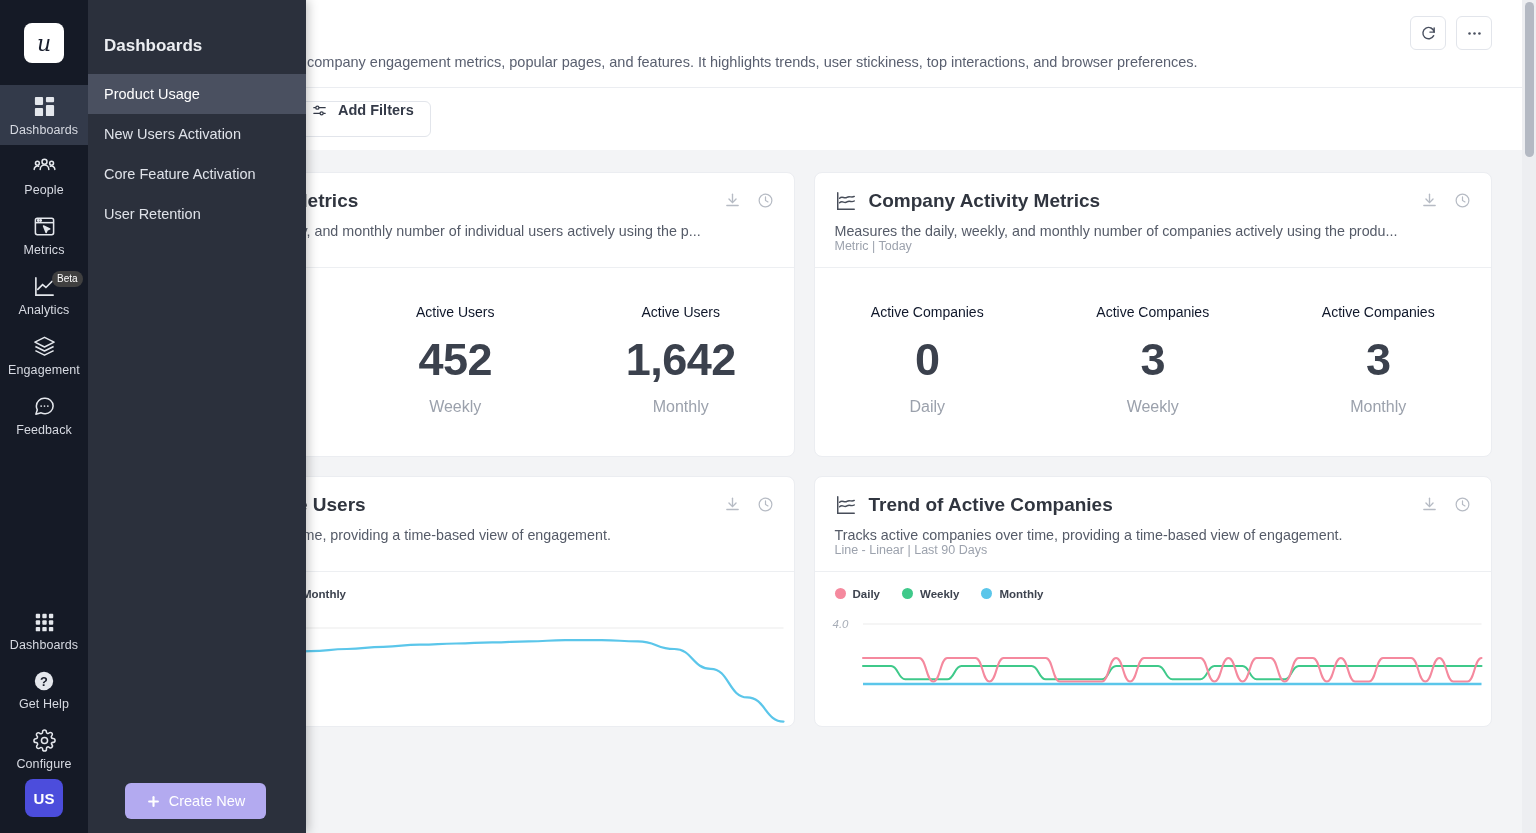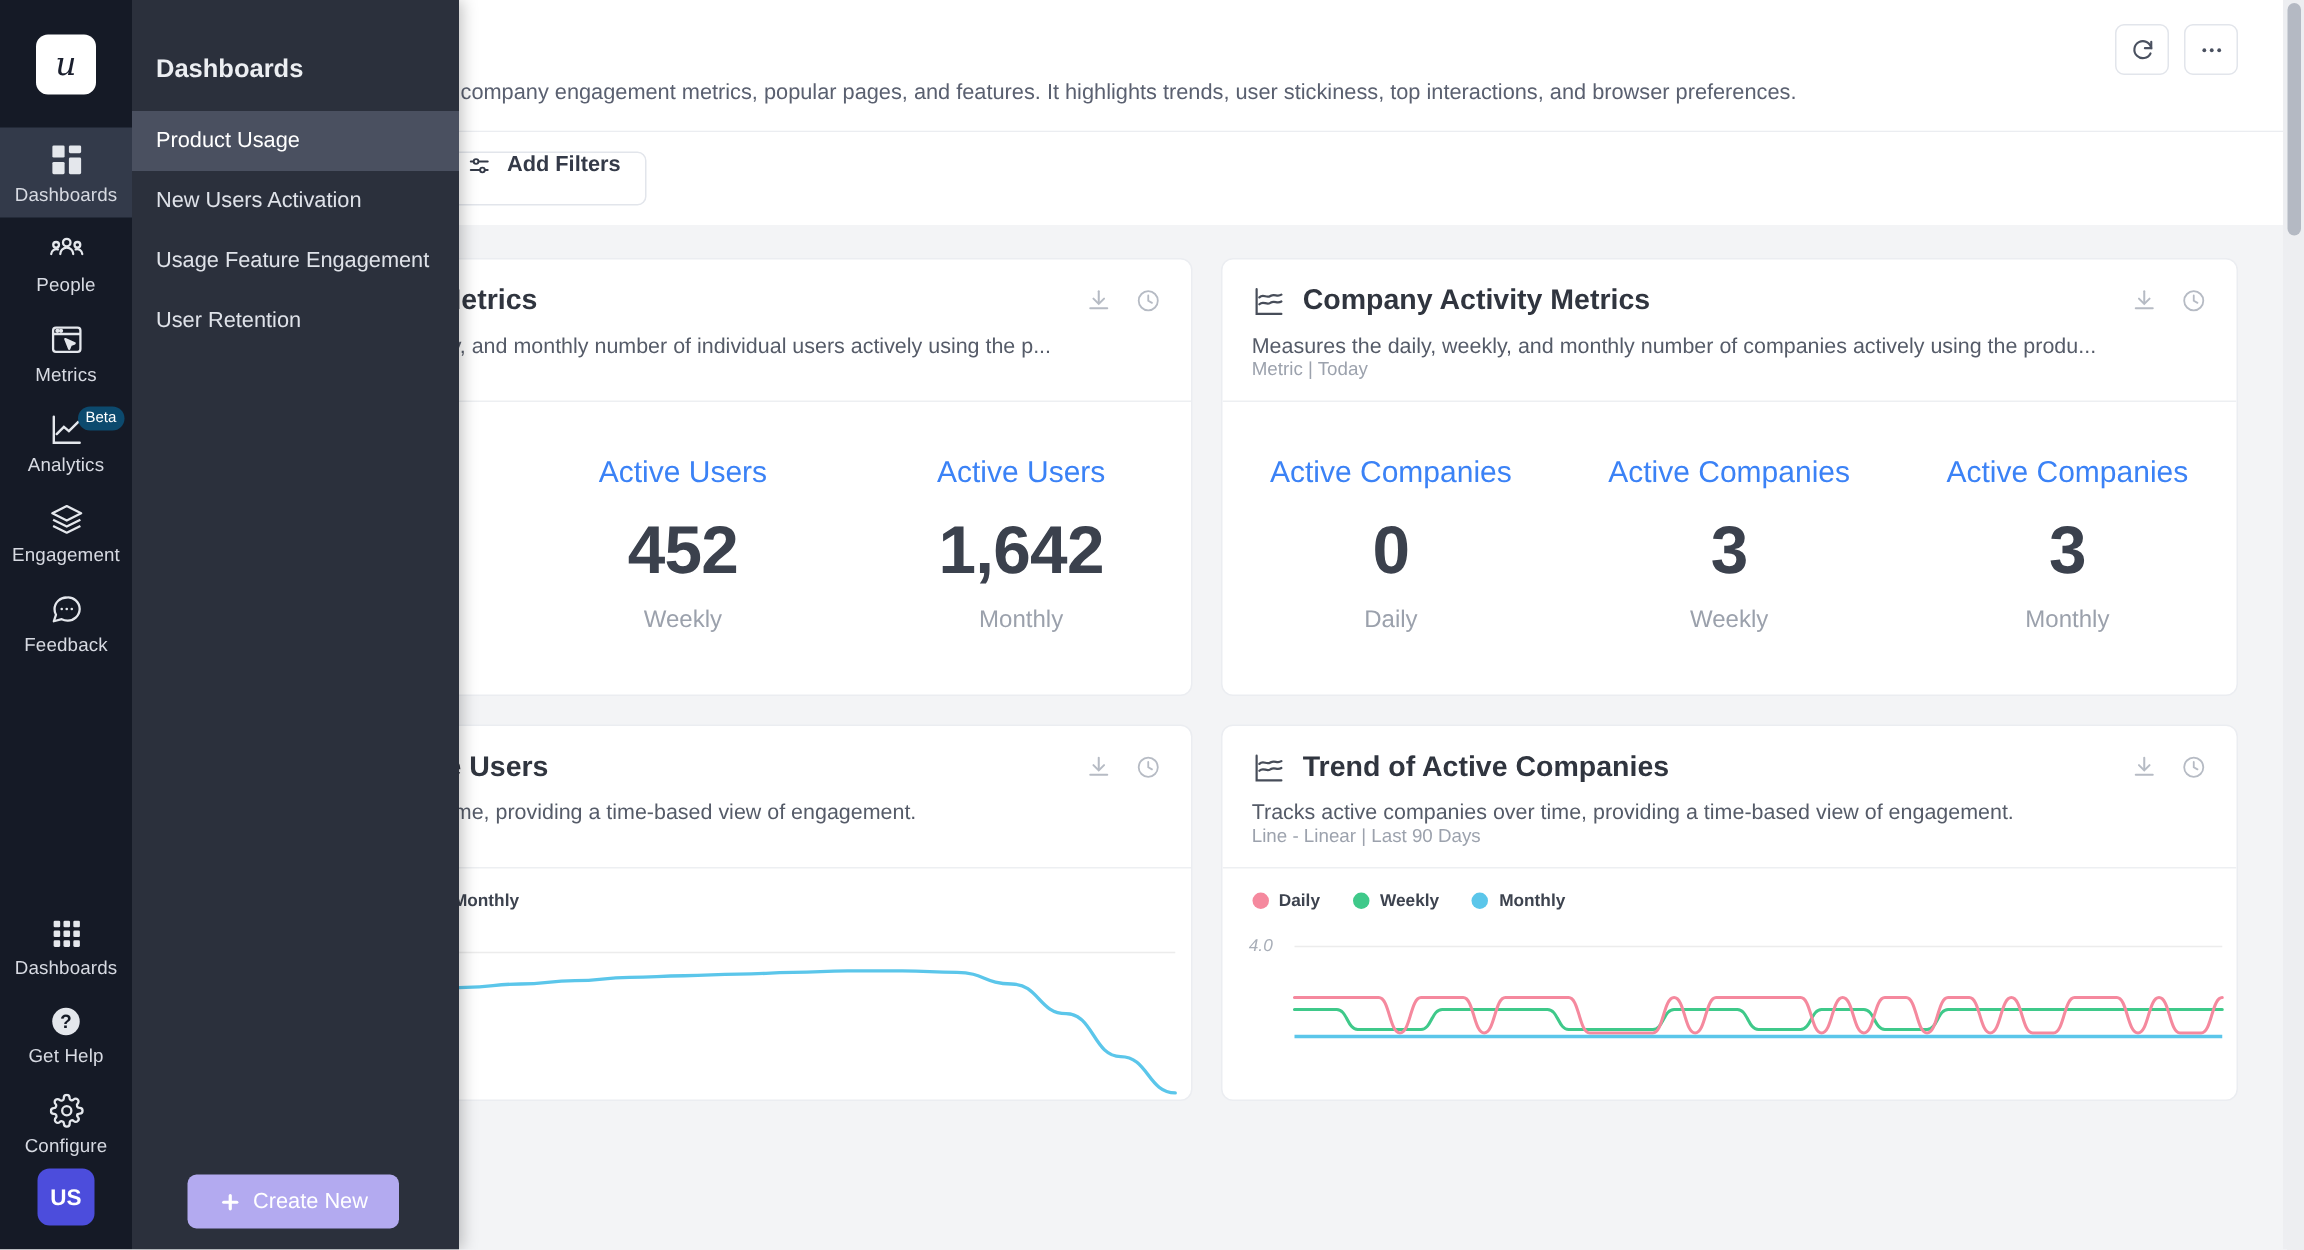--- a/index.html
+++ b/index.html
@@ -29,21 +29,21 @@
   .rail-item {
     width: 88px; padding: 10px 0 8px;
     display: flex; flex-direction: column; align-items: center;
     gap: 5px; color: #d7dae2; cursor: pointer; position: relative;
   }
   .rail-item .lbl { font-size: 12.5px; letter-spacing: .1px; }
   .rail-item.active { background: #333a4a; }
   .rail-spacer { flex: 1 1 auto; }
   .beta-badge {
     position: absolute; top: 6px; left: 52px;
-    background: #0c4a6e; color: #fff;
+    background: #404040; color: #fff;
     font-size: 10px; line-height: 1;
     padding: 3px 5px; border-radius: 8px;
   }
   .avatar {
     width: 38px; height: 38px; border-radius: 8px;
     background: #4c4ddc; color: #fff;
     display: flex; align-items: center; justify-content: center;
     font-size: 15px; font-weight: bold; margin-bottom: 16px;
   }
   svg { display: block; }
@@ -133,21 +133,21 @@
   .card-meta { margin-top: 0; font-size: 12.5px; color: #9ca2ad; }
   .card-tools {
     position: absolute; right: 20px; top: 19px;
     display: flex; gap: 16px; color: #b6bbc4;
   }
   .card-tools span { cursor: pointer; }
   .card-body { border-top: 1px solid #edeff2; }
 
   .metrics { display: flex; padding: 36px 0 40px; }
   .metric { flex: 1; text-align: center; }
-  .metric .name { font-size: 20px; color: #3b82f6; }
+  .metric .name { font-size: 14px; color: #0f172a; }
   .metric .value {
     font-size: 45px; font-weight: bold; color: #3b414d;
     margin: 14px 0 12px; letter-spacing: -.5px;
   }
   .metric .period { font-size: 16px; color: #9ba1ac; }
 
   .legend { display: flex; gap: 22px; padding: 16px 20px 6px; }
   .legend-item { display: flex; align-items: center; gap: 7px; font-size: 11.5px; font-weight: bold; color: #3d434f; }
   .dot { width: 11px; height: 11px; border-radius: 50%; display: inline-block; }
   .plot { position: relative; height: 120px; padding: 0 10px 0 48px; }
@@ -442,21 +442,21 @@
   <div class="flyout">
     <div class="flyout-title">Dashboards</div>
     <div class="flyout-list">
       <div class="flyout-item selected">
         <span>Product Usage</span>
       </div>
       <div class="flyout-item">
         <span>New Users Activation</span>
       </div>
       <div class="flyout-item">
-        <span>Usage Feature Engagement</span>
+        <span>Core Feature Activation</span>
       </div>
       <div class="flyout-item">
         <span>User Retention</span>
       </div>
     </div>
     <button class="create-new">
       <span>
         <svg width="15" height="15" viewBox="0 0 24 24" fill="none" stroke="#fff" stroke-width="3.4" stroke-linecap="round">
           <line x1="12" y1="5" x2="12" y2="19"></line>
             <line x1="5" y1="12" x2="19" y2="12"></line>

